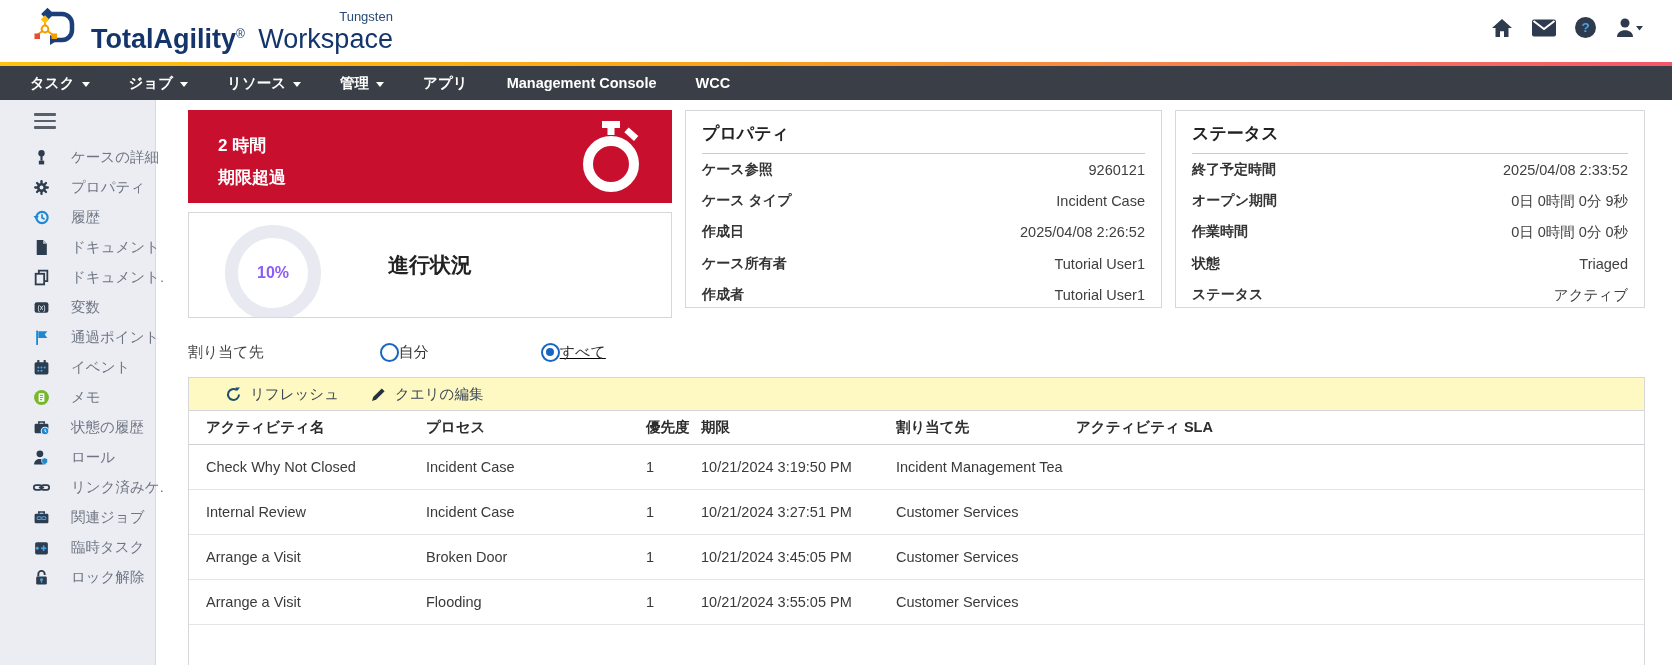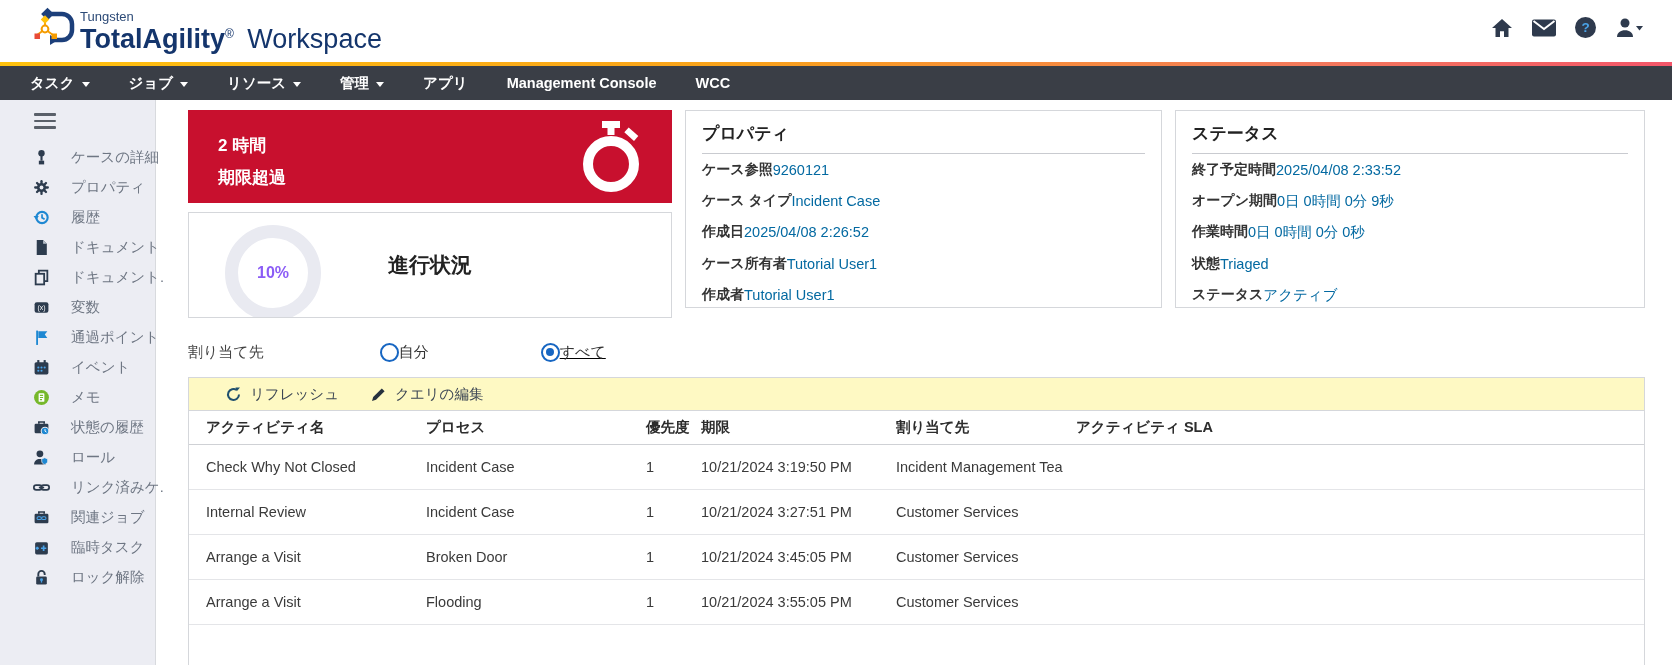--- a/index.html
+++ b/index.html
@@ -3,21 +3,21 @@
 <meta charset="utf-8">
 <style>
   * { margin:0; padding:0; box-sizing:border-box; }
   html,body { width:1672px; height:665px; overflow:hidden; background:#fff;
     font-family:"Liberation Sans","DejaVu Sans",sans-serif; }
 
   
   .header { position:absolute; left:0; top:0; width:1672px; height:62px; background:#fff; }
   .brand { position:absolute; left:26px; top:6px; display:flex; align-items:center; }
   .brand-logo { width:52px; height:50px; }
-  .brand-text { margin-left:2px; line-height:1; }
+  .brand-text { margin-left:13px; line-height:1;text-align:right; }
   .brand-company { font-size:13px; color:#2c4a77; display:block; margin-bottom:3px; }
   .brand-line { font-size:27px; color:#14356c; }
   .brand-product { font-weight:700; }
   .brand-reg { font-size:12px; vertical-align:super; }
   .brand-suite { font-weight:400; margin-left:6px; }
   .header-icons { position:absolute; right:28px; top:16px; display:flex; align-items:center; gap:17px; }
   .hicon { cursor:pointer; display:flex; align-items:center; }
 
   .accent-bar { position:absolute; left:0; top:62px; width:1672px; height:4px;
     background:linear-gradient(90deg,#ffc20e 0%,#f9a11b 45%,#f4795b 78%,#f4566a 100%); }
@@ -50,23 +50,23 @@
   .donut { position:absolute; left:36px; top:12px; width:96px; height:96px; border-radius:50%;
     border:13px solid #e9eaf1; display:flex; align-items:center; justify-content:center; }
   .donut .pct { font-size:16px; font-weight:700; color:#8b5cf6; background:#fff; padding:1px 2px; }
   .progress-label { position:absolute; left:0; right:0; top:0; bottom:0; display:flex; align-items:center; justify-content:center;
     font-size:21px; font-weight:700; color:#222; }
 
   .panel { border:1px solid #d5d7db; height:198px; padding:11px 16px 8px; background:#fff; }
   .panel.props { width:477px; }
   .panel.stat { flex:1; }
   .panel-title { font-size:17px; font-weight:700; color:#222; padding-bottom:8px; border-bottom:1px solid #c9cbd0; }
-  .prow { display:flex; align-items:center; height:31.4px; }
+  .prow { display:flex; justify-content:space-between; align-items:center; height:31.4px; }
   .prow .k { font-size:14px; font-weight:700; color:#333; }
-  .prow .v { font-size:14.5px; color:#0369a1; }
+  .prow .v { font-size:14.5px; color:#404040; }
 
   .assign-row { margin-top:21px; display:flex; align-items:center; height:26px; }
   .assign-label { font-size:15px; color:#444; }
   .radio-opt { display:flex; align-items:center; cursor:pointer; }
   .radio-opt.first { margin-left:116px; }
   .radio-opt.second { margin-left:112px;text-decoration:underline; }
   .radio { width:19px; height:19px; border-radius:50%; border:2.5px solid #1766c2; display:flex; align-items:center; justify-content:center; background:#fff; }
   .radio .dot { width:8px; height:8px; border-radius:50%; background:#1766c2; }
   .radio-opt .rlbl { font-size:15px; color:#333; }
 

